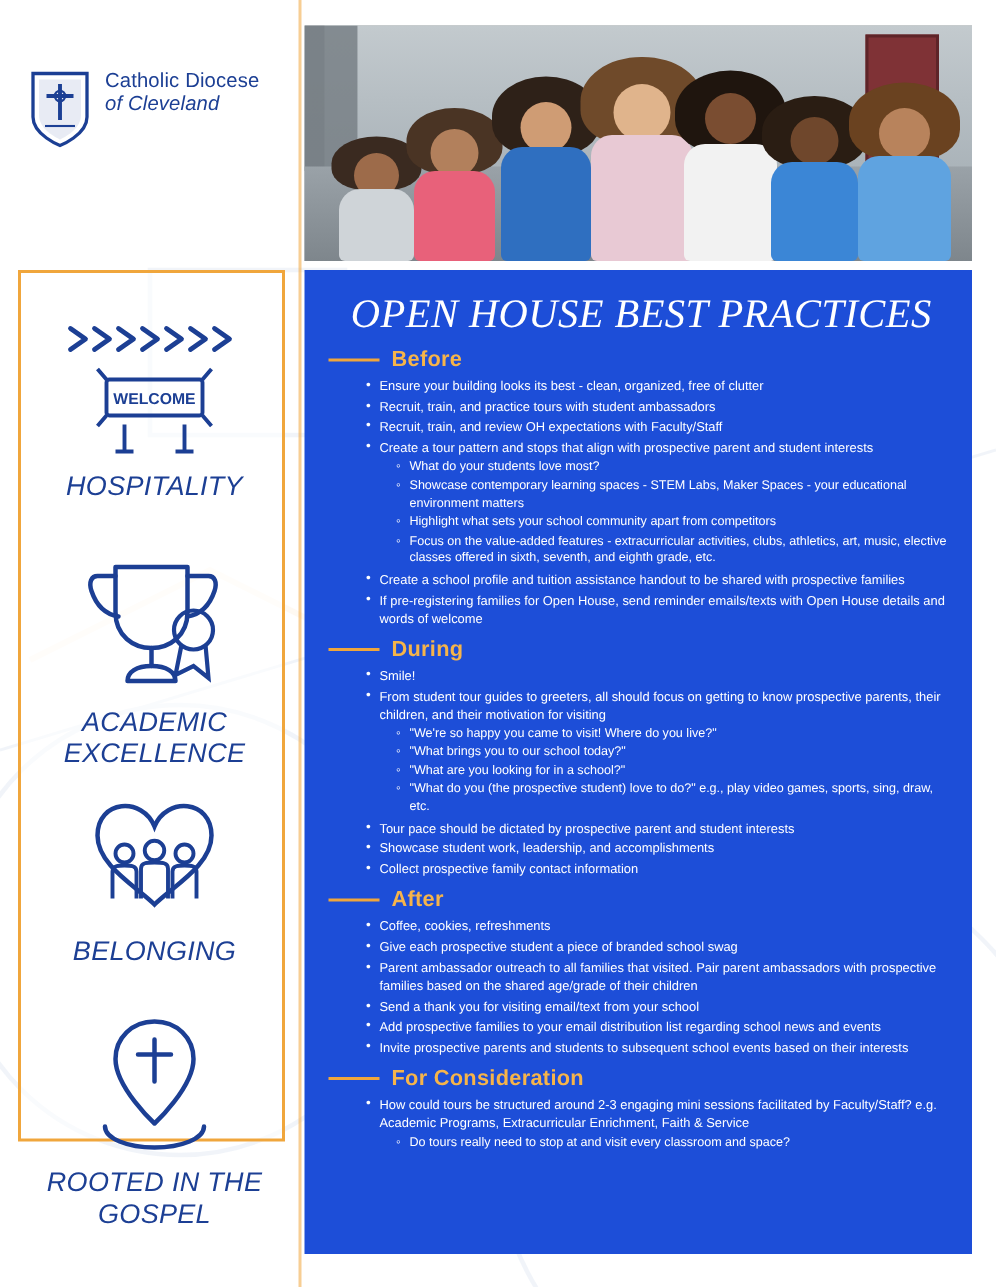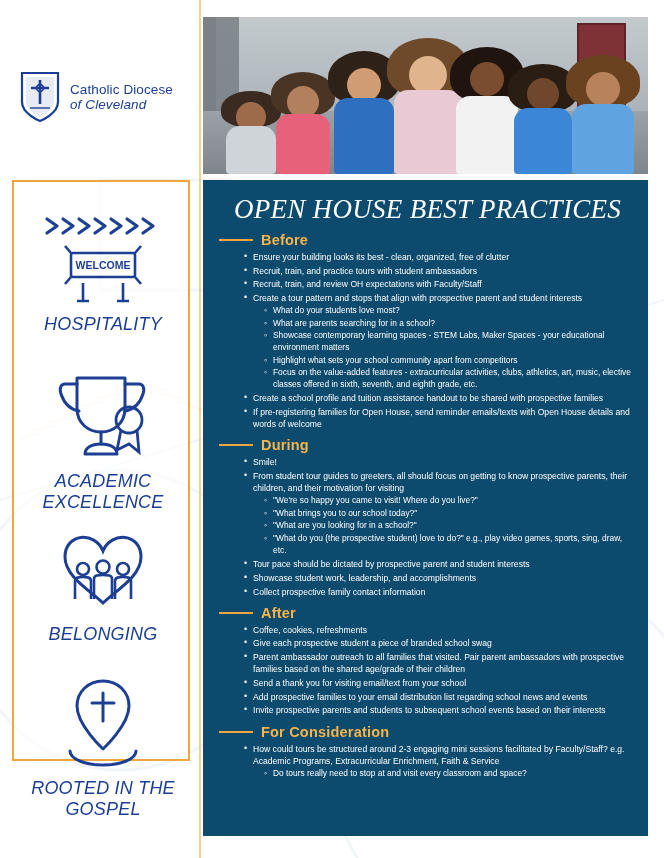--- a/index.html
+++ b/index.html
@@ -22,25 +22,25 @@
     width: 664px; height: 858px;
     pointer-events: none;
     opacity: 0.06;
     z-index: 0;
   }
 
   
   .logo-block {
     position: absolute;
     left: 18px;
-    top: 62px;
+    top: 46px;
     width: 178px;
     height: 70px;
     display: flex;
-    align-items: center;
+    align-items: flex-start;
     z-index: 3;
   }
   .crest {
     width: 44px;
     height: 54px;
     flex: 0 0 auto;
     position: relative;
   }
   .logo-text {
     margin-left: 8px;
@@ -150,21 +150,21 @@
     justify-content: center;
   }
 
   
   .panel {
     position: absolute;
     left: 203px;
     top: 180px;
     width: 445px;
     height: 656px;
-    background: #0c4a6e;
+    background: #1d4ed8;
     color: #ffffff;
     z-index: 3;
     box-sizing: border-box;
     padding: 6px 10px 6px 14px;
   }
   .panel-title {
     font-family: "Liberation Serif", serif;
     font-style: italic;
     font-size: 27px;
     letter-spacing: .3px;
@@ -387,21 +387,20 @@
       <div class="sec-head">
         <span class="sec-rule"></span>
         <span class="sec-name">Before</span>
       </div>
       <ul class="lvl1">
         <li><span>Ensure your building looks its best - clean, organized, free of clutter</span></li>
         <li><span>Recruit, train, and practice tours with student ambassadors</span></li>
         <li><span>Recruit, train, and review OH expectations with Faculty/Staff</span></li>
         <li><span>Create a tour pattern and stops that align with prospective parent and student interests</span><ul class="lvl2">
             <li>What do your students love most?</li>
-            <li>What are parents searching for in a school?</li>
             <li>Showcase contemporary learning spaces - STEM Labs, Maker Spaces - your educational environment matters</li>
             <li>Highlight what sets your school community apart from competitors</li>
             <li>Focus on the value-added features - extracurricular activities, clubs, athletics, art, music, elective classes offered in sixth, seventh, and eighth grade, etc.</li>
           </ul></li>
         <li><span>Create a school profile and tuition assistance handout to be shared with prospective families</span></li>
         <li><span>If pre-registering families for Open House, send reminder emails/texts with Open House details and words of welcome</span></li>
       </ul>
       <div class="sec-head">
         <span class="sec-rule"></span>
         <span class="sec-name">During</span>

